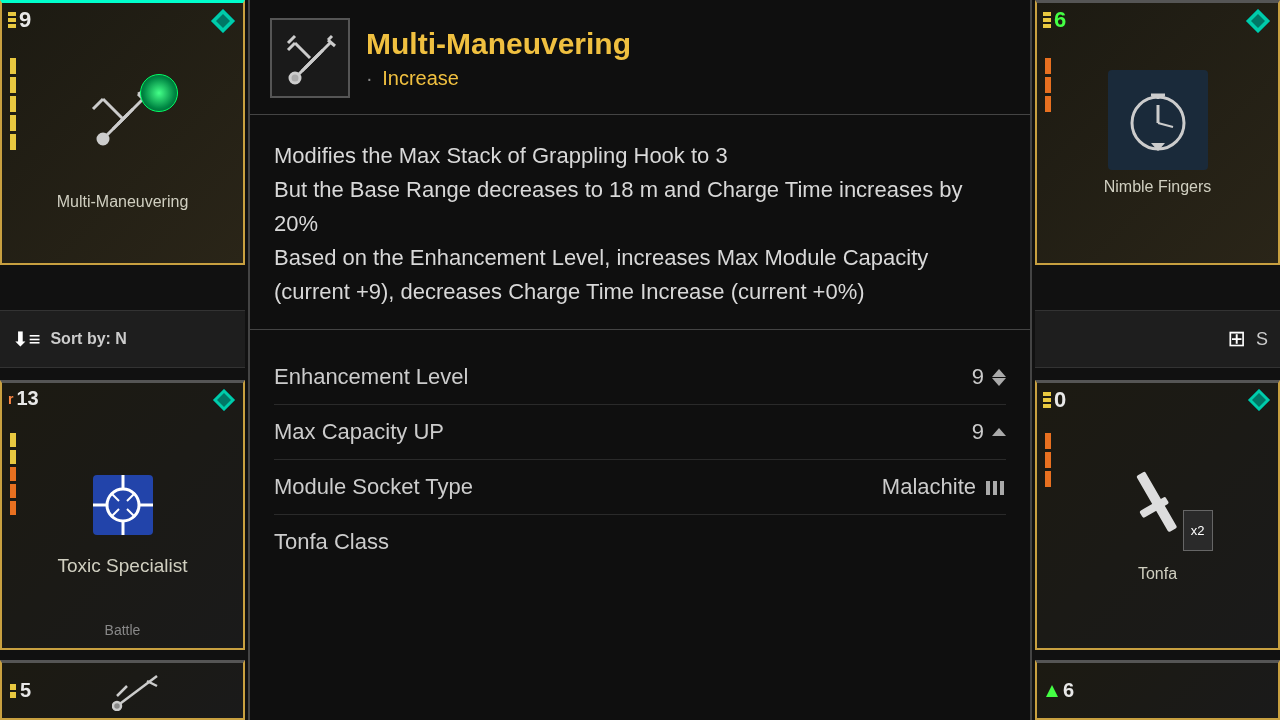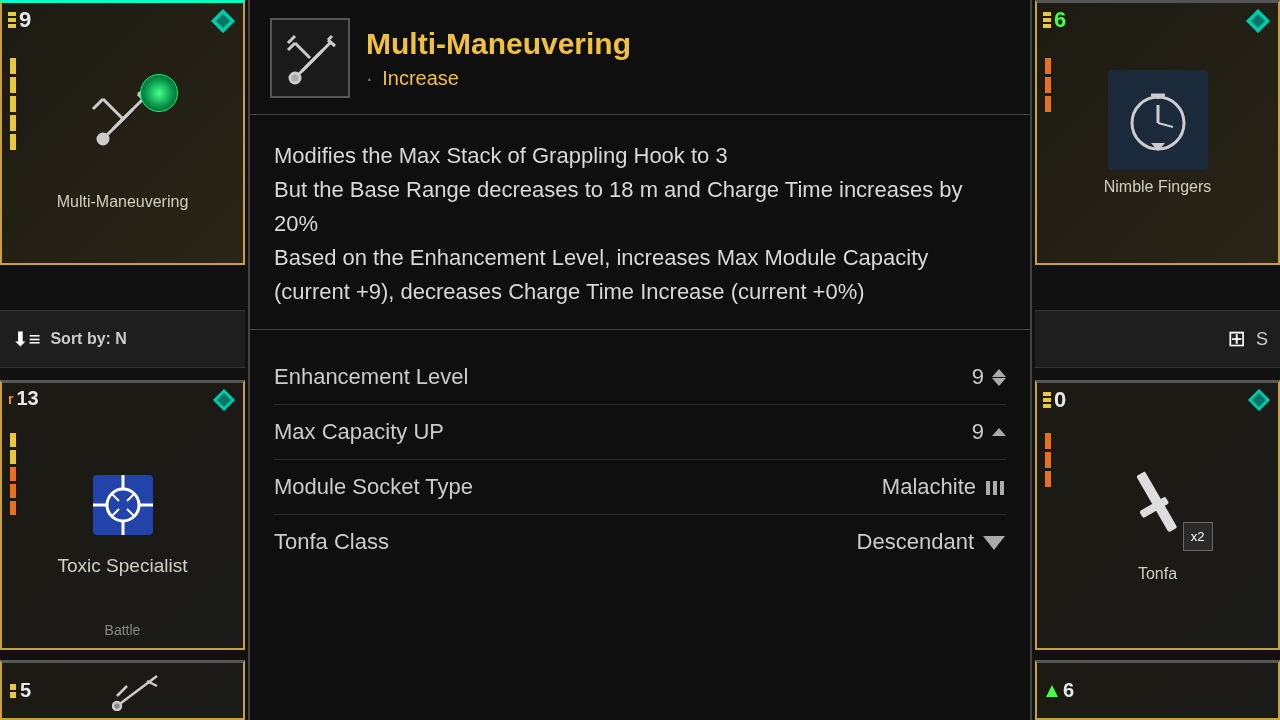--- a/index.html
+++ b/index.html
@@ -550,21 +550,21 @@
 
   <div style="display:flex;align-items:center;justify-content:center;width:110px;height:110px;position:relative;">
     <svg width="90" height="90" viewBox="0 0 90 90">
 
       <g transform="rotate(-30, 45, 45)">
         <rect x="40" y="10" width="10" height="65" rx="2" fill="#dddddd"></rect>
         <rect x="25" y="42" width="30" height="8" rx="2" fill="#dddddd"></rect>
       </g>
     </svg>
 
-    <div style="position:absolute;bottom:8px;right:0px;background:#2a2a2a;border:1px solid #666;color:#fff;font-size:13px;padding:6px 7px;">x2</div>
+    <div style="position:absolute;bottom:8px;right:0px;background:#2a2a2a;border:1px solid #666;color:#fff;font-size:13px;padding:12px 7px;">x2</div>
   </div>
   <div style="color:#d0cfc0;font-size:16px;text-align:center;margin-top:6px;">Tonfa</div>
 </div>
 
 <div class="right-bottom-partial">
   <div style="display:flex;align-items:center;gap:4px;">
 
     <svg width="14" height="14" viewBox="0 0 14 14">
       <polygon points="7,1 13,13 1,13" fill="#44ff44"></polygon>
     </svg>
@@ -637,24 +637,17 @@
         <svg width="22" height="22" viewBox="0 0 22 22">
           <rect x="2" y="5" width="4" height="14" fill="#aaaaaa"></rect>
           <rect x="9" y="5" width="4" height="14" fill="#aaaaaa"></rect>
           <rect x="16" y="5" width="4" height="14" fill="#aaaaaa"></rect>
         </svg>
       </span>
     </div>
 
     <div class="stat-row" style="border-bottom:none;">
       <span class="stat-label">Tonfa Class</span>
-      <span class="stat-value">
-        <span>Descendant</span>
-
-        <svg width="24" height="20" viewBox="0 0 24 20">
-          <polygon points="12,18 1,4 23,4" fill="#aaaaaa"></polygon>
-        </svg>
-      </span>
     </div>
 
   </div>
 
 </div>
 
 </body></html>

